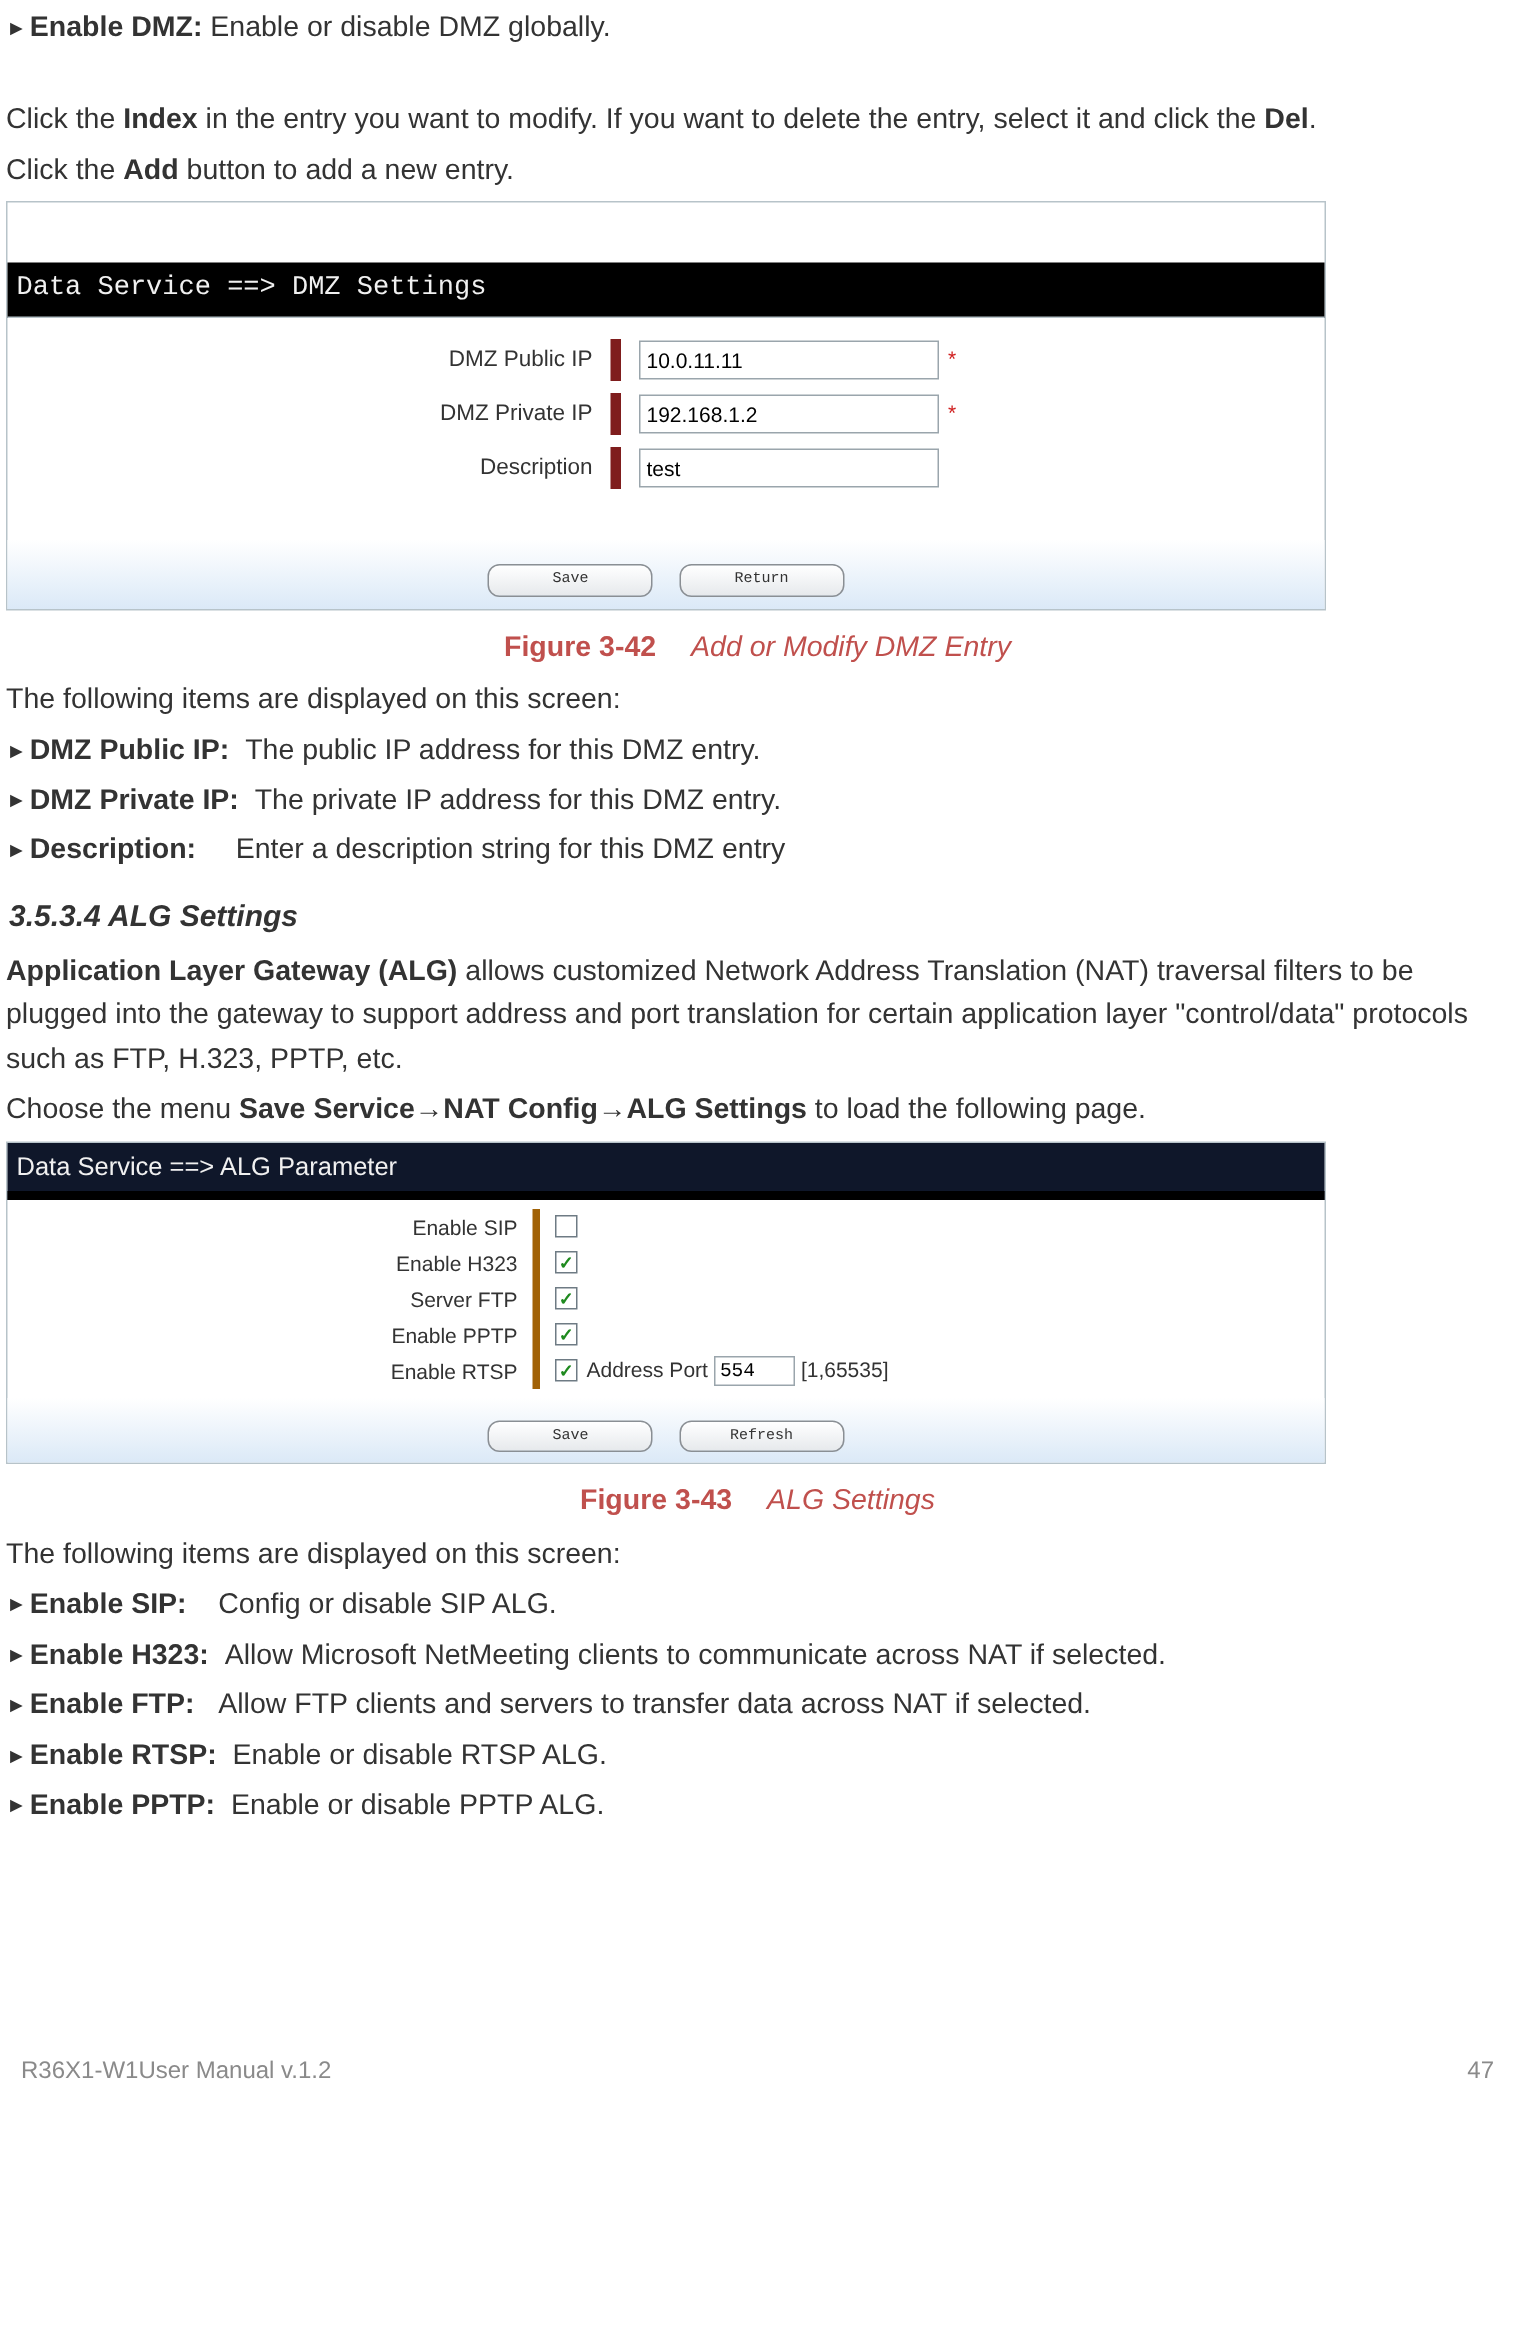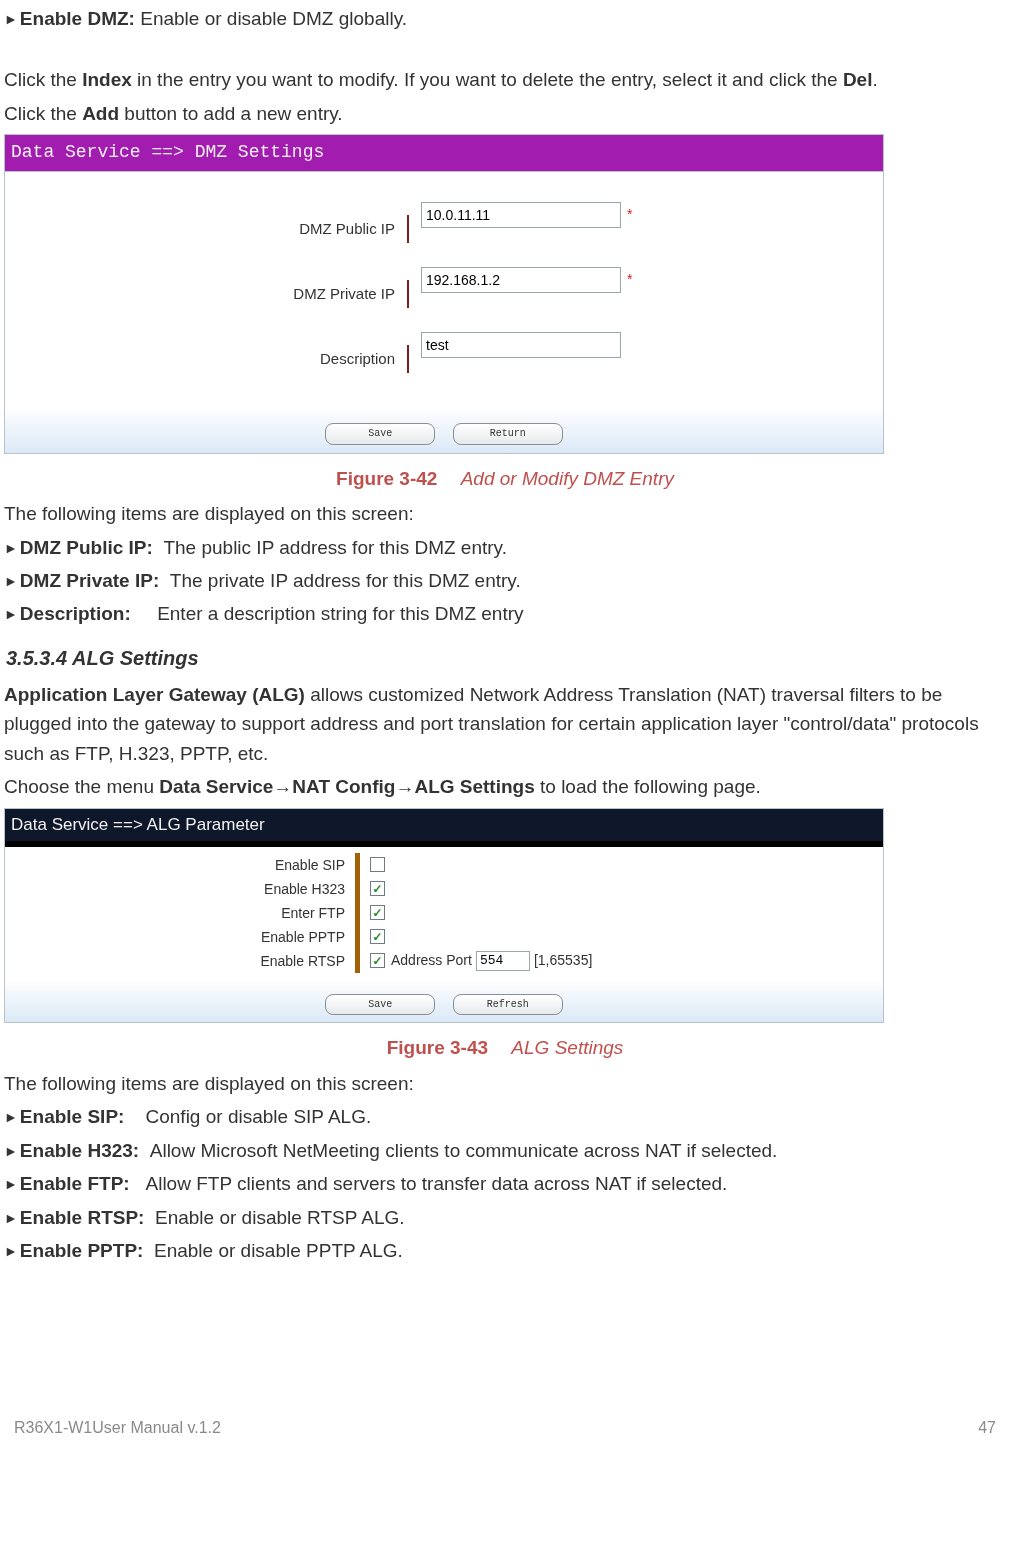--- a/index.html
+++ b/index.html
@@ -23,47 +23,47 @@
   p { margin: 4px 0; }
   .bold { font-weight: bold; }
 
   
   .panel {
     border: 1px solid #b7c3c9;
     margin: 6px 0 10px 0;
     width: 878px;
   }
   .panel-header {
-    background: #a21caf;
+    background: #000000;
     color: #f0f0f0;
     font-family: "Courier New", monospace;
     font-size: 18px;
     padding: 4px 6px;
     border-bottom: 1px solid #b7c3c9;
+    margin-top: 40px;
   }
   .panel-body {
     display: flex;
     flex-direction: column;
     padding: 10px 0 0 0;
   }
   .form-row {
     display: flex;
     align-items: center;
     margin: 4px 0;
     font-size: 15px;
     color: #333;
   }
   .form-label {
     width: 390px;
     text-align: right;
     padding-right: 12px;
-    border-right: 2px solid #7f1d1d;
+    border-right: 7px solid #7f1d1d;
     height: 28px;
     line-height: 28px;
-    margin-top: 29px;
   }
   .form-value {
     display: flex;
     align-items: center;
     padding-left: 12px;
     height: 28px;
   }
   .text-input {
     border: 1px solid #9aa5ac;
     height: 20px;
@@ -265,21 +265,21 @@
   <p>
     <span class="arrow">►</span><span class="bold">Description:</span>&nbsp;&nbsp;&nbsp;&nbsp;&nbsp;<span>Enter a description string for this DMZ entry</span>
   </p>
 
   <div class="section-heading">3.5.3.4  ALG Settings</div>
 
   <p>
     <span class="bold">Application Layer Gateway (ALG)</span><span> allows customized Network Address Translation (NAT) traversal filters to be plugged into the gateway to support address and port translation for certain application layer "control/data" protocols such as FTP, H.323, PPTP, etc.</span>
   </p>
   <p>
-    <span>Choose the menu </span><span class="bold">Data Service</span><span>→</span><span class="bold">NAT Config</span><span>→</span><span class="bold">ALG Settings</span><span> to load the following page.</span>
+    <span>Choose the menu </span><span class="bold">Save Service</span><span>→</span><span class="bold">NAT Config</span><span>→</span><span class="bold">ALG Settings</span><span> to load the following page.</span>
   </p>
 
   <div class="panel2">
     <div class="panel2-header">Data Service ==&gt; ALG Parameter</div>
     <div class="panel2-body">
 
       <div class="alg-row">
         <div class="alg-label">Enable SIP</div>
         <div class="alg-value">
           <span class="cb"></span>
@@ -287,21 +287,21 @@
       </div>
 
       <div class="alg-row">
         <div class="alg-label">Enable H323</div>
         <div class="alg-value">
           <span class="cb">✓</span>
         </div>
       </div>
 
       <div class="alg-row">
-        <div class="alg-label">Enter FTP</div>
+        <div class="alg-label">Server FTP</div>
         <div class="alg-value">
           <span class="cb">✓</span>
         </div>
       </div>
 
       <div class="alg-row">
         <div class="alg-label">Enable PPTP</div>
         <div class="alg-value">
           <span class="cb">✓</span>
         </div>

